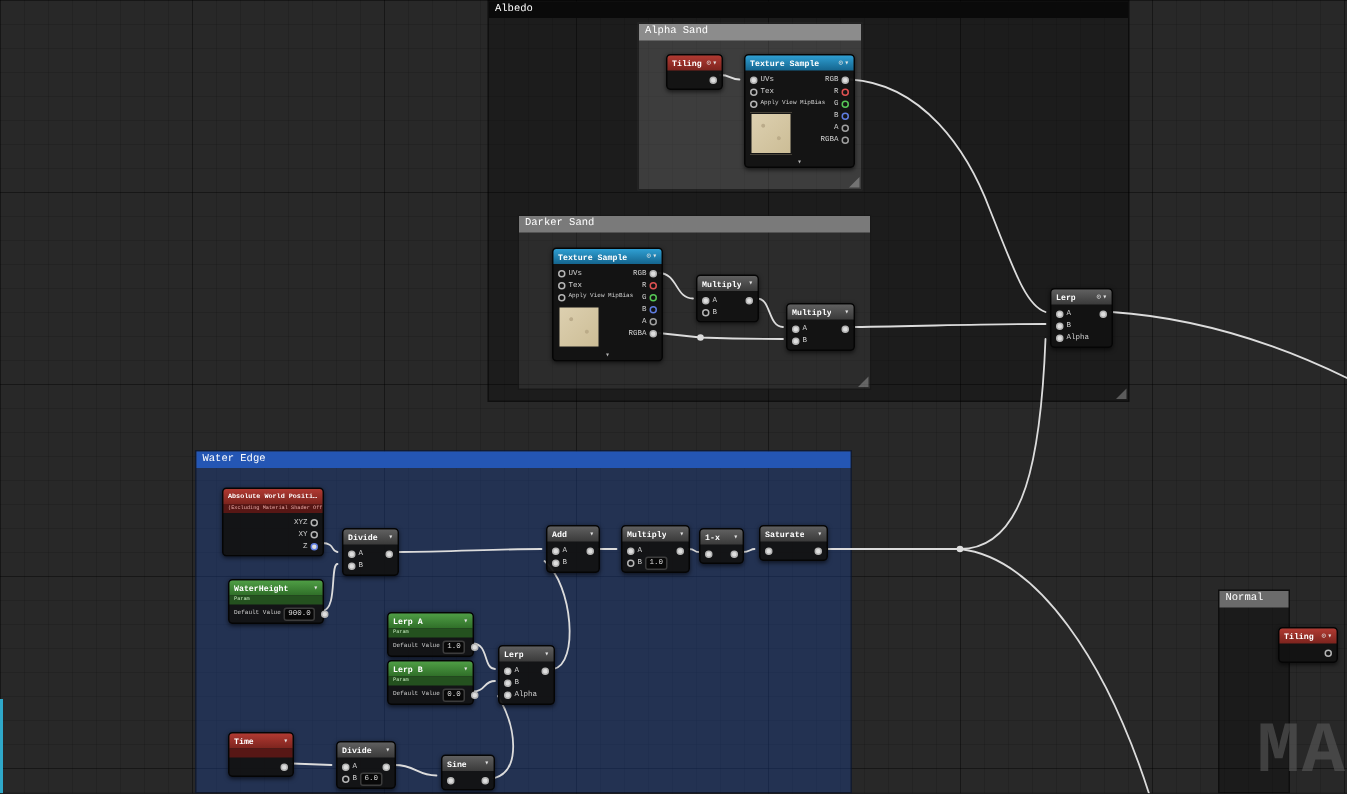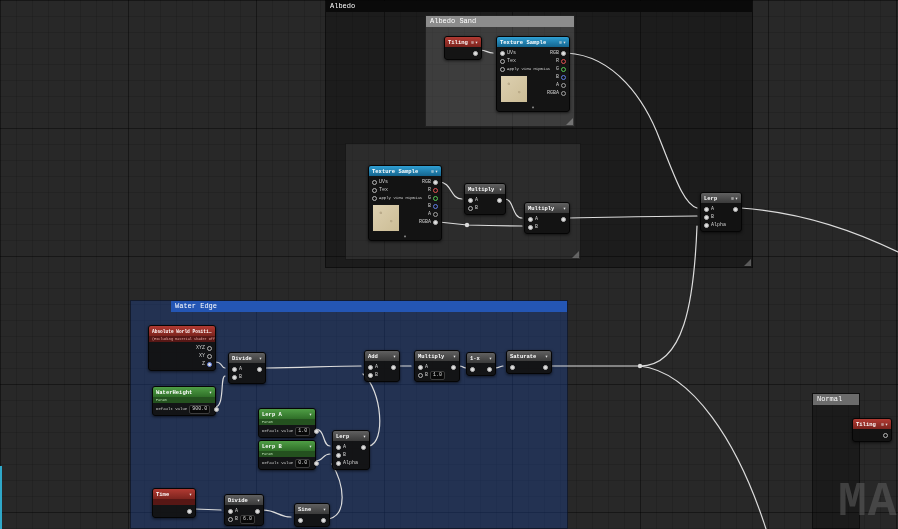--- a/index.html
+++ b/index.html
@@ -11,21 +11,21 @@
       linear-gradient(90deg, rgba(0,0,0,.35) 1px, transparent 1px),
       linear-gradient(rgba(0,0,0,.12) 1px, transparent 1px),
       linear-gradient(90deg, rgba(0,0,0,.12) 1px, transparent 1px);
     background-size:128px 128px,128px 128px,16px 16px,16px 16px;}
   .comment{position:absolute;border:1px solid rgba(0,0,0,.45);z-index:1;box-sizing:border-box;}
   .ctitle{position:absolute;top:0;left:0;right:0;height:11px;line-height:11px;font-size:7px;
     color:#fff;padding:0 4px;white-space:nowrap;overflow:hidden;}
   .c-albedo{background:rgba(0,0,0,.28);} .c-albedo>.ctitle{background:#0a0a0a;}
   .c-nsand{background:rgba(130,130,130,.32);} .c-nsand>.ctitle{background:#8c8c8c;}
   .c-dsand{background:rgba(130,130,130,.16);} .c-dsand>.ctitle{background:#7a7a7a;}
-  .c-water{background:rgba(28,64,140,.42);} .c-water>.ctitle{background:#2456b4;margin-left:40px;}
+  .c-water{background:rgba(28,64,140,.42);} .c-water>.ctitle{background:#2456b4;}
   .c-normal{background:rgba(0,0,0,.30);} .c-normal>.ctitle{background:#6b6b6b;}
   .rsz{position:absolute;right:1px;bottom:1px;width:0;height:0;
     border-left:7px solid transparent;border-bottom:7px solid rgba(255,255,255,.28);}
   #wires{position:absolute;left:0;top:0;z-index:3;pointer-events:none;}
   .watermark{position:absolute;z-index:2;font-size:48px;font-weight:bold;color:#5a5a5a;
     opacity:.6;letter-spacing:1px;line-height:1;}
   .leftstrip{position:absolute;left:0;top:466px;width:2px;height:63px;background:#2fa8c9;z-index:5;}
   .node{position:absolute;z-index:4;background:rgba(18,18,18,.94);border:1px solid #050505;
     border-radius:3px;box-shadow:0 1px 3px rgba(0,0,0,.6);color:#c8c8c8;box-sizing:border-box;}
   .hd{height:10px;display:flex;align-items:center;justify-content:space-between;gap:2px;
@@ -61,24 +61,25 @@
 </head>
 <body>
 
 <div id="canvas">
 
   <div class="comment c-albedo" style="left:325px;top:0;width:428px;height:268px">
     <div class="ctitle">Albedo</div>
     <div class="rsz"></div>
   </div>
   <div class="comment c-nsand" style="left:425px;top:15px;width:150px;height:112px">
-    <div class="ctitle">Albedo Sand</div>
+    <div class="ctitle">Alpha Sand</div>
     <div class="rsz"></div>
   </div>
   <div class="comment c-dsand" style="left:345px;top:143px;width:236px;height:117px">
+    <div class="ctitle">Darker Sand</div>
     <div class="rsz"></div>
   </div>
   <div class="comment c-water" style="left:130px;top:300px;width:438px;height:229px">
     <div class="ctitle">Water Edge</div>
   </div>
   <div class="comment c-normal" style="left:812px;top:393px;width:48px;height:136px">
     <div class="ctitle">Normal</div>
   </div>
 
   <div class="watermark" style="left:838px;top:478px">MA</div>

